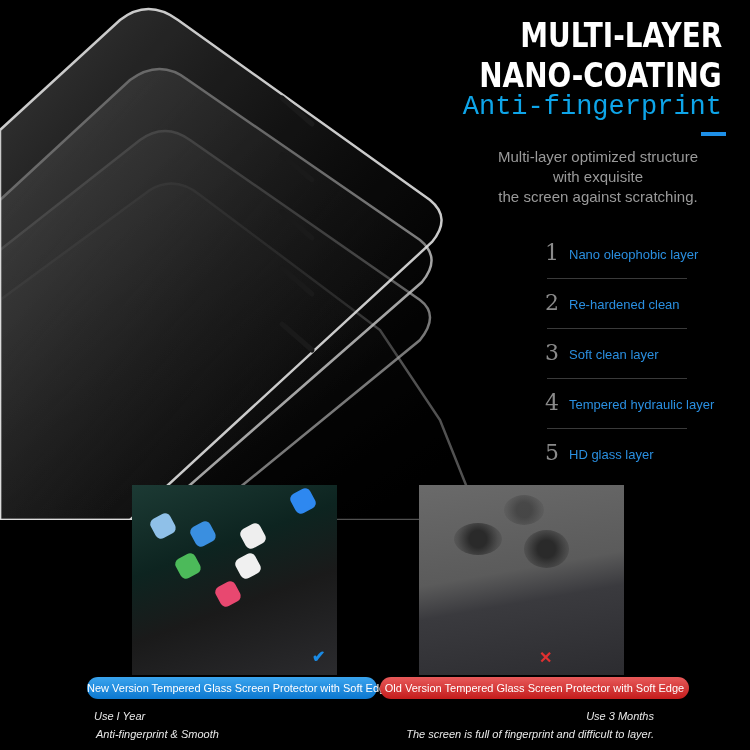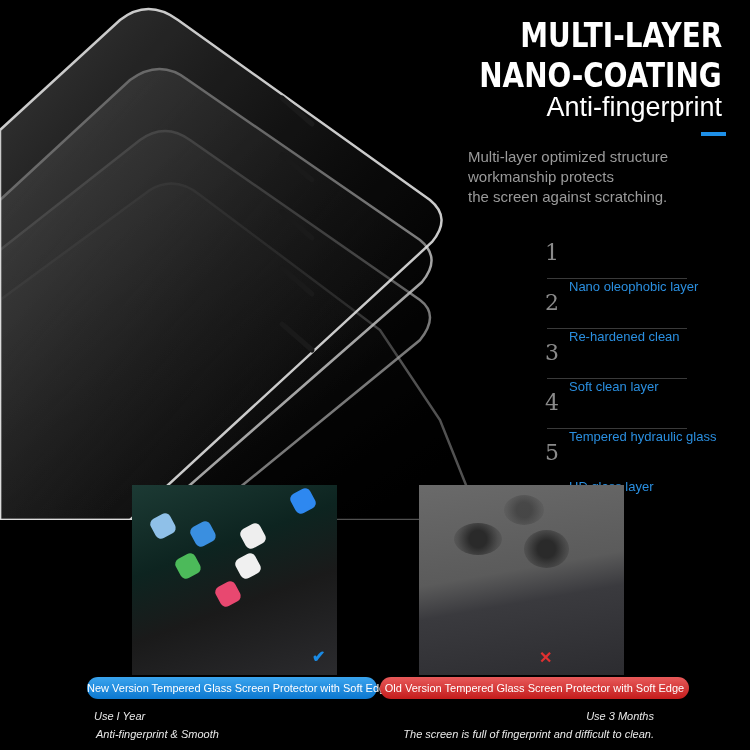--- a/index.html
+++ b/index.html
@@ -1,27 +1,27 @@
 <!DOCTYPE html>
 <html><head>
 <meta charset="utf-8">
 <style>
   html, body { margin:0; padding:0; background:#000; }
   body { width:750px; height:750px; position:relative; overflow:hidden; font-family:"Liberation Sans", sans-serif; color:#fff; }
   .hero-art { position:absolute; left:0; top:0; width:480px; height:520px; }
   .title1, .title2 { position:absolute; right:28px; font-family:"DejaVu Sans", sans-serif; font-weight:bold; font-size:34px; letter-spacing:0px; color:#fff; transform:scaleX(0.82); transform-origin:right center; line-height:1; }
   .title1 { top:18px; }
   .title2 { top:58px; }
-  .subtitle { position:absolute; right:28px; top:94px; font-family:Liberation Sans, sans-serif; font-size:27px; color:#ffffff; line-height:1; }
+  .subtitle { position:absolute; right:28px; top:94px; font-family:Liberation Mono, monospace; font-size:27px; color:#0ea5e9; line-height:1; }
   .accent-bar { position:absolute; left:701px; top:132px; width:25px; height:4px; background:#1e90e8; }
-  .desc { position:absolute; right:22px; top:147px; width:260px; text-align:left; color:#9a9a9a; font-size:15px; line-height:20px; }
+  .desc { position:absolute; right:22px; top:147px; width:260px; text-align:center; color:#9a9a9a; font-size:15px; line-height:20px; }
   .layers { position:absolute; left:545px; top:238px; width:190px; }
   .layer { position:relative; height:50px; }
   .layer .num { position:absolute; left:0; top:2px; font-family:"DejaVu Serif", serif; font-size:22px; color:#8a8a8a; }
-  .layer .lbl { position:absolute; left:24px; top:9px; font-size:13px; color:#2a8fe0; white-space:nowrap;margin-top:32px; }
+  .layer .lbl { position:absolute; left:24px; top:9px; font-size:13px; color:#2a8fe0; white-space:nowrap; }
   .layer .div { position:absolute; left:2px; top:40px; width:140px; height:1px; background:#3a3a3a; }
   .photo { position:absolute; top:485px; width:205px; height:190px; overflow:hidden; }
   .photo-new { left:132px; background:linear-gradient(160deg,#1c3a34 0%,#0d2420 35%,#1a1a1a 60%,#2b2b2e 100%); }
   .photo-old { left:419px; background:linear-gradient(170deg,#6a6a6a 0%,#5b5b5b 45%,#3a3a3e 60%,#2c2c30 100%); }
   .icon-app { position:absolute; width:22px; height:22px; border-radius:6px; transform:rotate(-28deg); }
   .print { position:absolute; border-radius:50%; background:radial-gradient(circle,#2a2a2a 30%,rgba(40,40,40,0.3) 70%,transparent 100%); }
   .mark { position:absolute; font-size:16px; font-weight:bold; }
   .pill { position:absolute; top:677px; height:22px; border-radius:11px; font-size:11px; color:#fff; line-height:22px; text-align:center; white-space:nowrap; }
   .pill-new { left:87px; width:290px; background:linear-gradient(#3aa4ee,#0c78d0); }
   .pill-old { left:380px; width:309px; background:linear-gradient(#e85a5a,#c41c1c); }
@@ -53,21 +53,21 @@
   </g>
 </svg>
 
 <div class="title1">MULTI-LAYER</div>
 <div class="title2">NANO-COATING</div>
 <div class="subtitle">Anti-fingerprint</div>
 <div class="accent-bar"></div>
 
 <div class="desc">
   <div>Multi-layer optimized structure</div>
-  <div>workmanship protects</div>
+  <div>with exquisite</div>
   <div>the screen against scratching.</div>
 </div>
 
 <div class="layers">
   <div class="layer">
     <span class="num">1</span>
     <span class="lbl">Nano oleophobic layer</span>
     <div class="div"></div>
   </div>
   <div class="layer">
@@ -75,21 +75,21 @@
     <span class="lbl">Re-hardened clean</span>
     <div class="div"></div>
   </div>
   <div class="layer">
     <span class="num">3</span>
     <span class="lbl">Soft clean layer</span>
     <div class="div"></div>
   </div>
   <div class="layer">
     <span class="num">4</span>
-    <span class="lbl">Tempered hydraulic glass</span>
+    <span class="lbl">Tempered hydraulic layer</span>
     <div class="div"></div>
   </div>
   <div class="layer">
     <span class="num">5</span>
     <span class="lbl">HD glass layer</span>
   </div>
 </div>
 
 <div class="photo photo-new">
   <div class="icon-app" style="left:20px;top:30px;background:#8fc0e8;"></div>
@@ -108,13 +108,13 @@
   <div class="print" style="left:85px;top:10px;width:40px;height:30px;opacity:0.5;"></div>
   <span class="mark" style="left: 120px; top: 163px; color: rgb(224, 48, 48);">✕</span>
 </div>
 
 <div class="pill pill-new">New Version Tempered Glass Screen Protector with Soft Edge</div>
 <div class="pill pill-old">Old Version Tempered Glass Screen Protector with Soft Edge</div>
 
 <div class="note" style="left:94px;top:710px;">Use I Year</div>
 <div class="note" style="left:96px;top:728px;">Anti-fingerprint &amp; Smooth</div>
 <div class="note" style="right:96px;top:710px;">Use 3 Months</div>
-<div class="note" style="right:96px;top:728px;">The screen is full of fingerprint and difficult to clean.</div>
+<div class="note" style="right:96px;top:728px;">The screen is full of fingerprint and difficult to layer.</div>
 
 </body></html>

